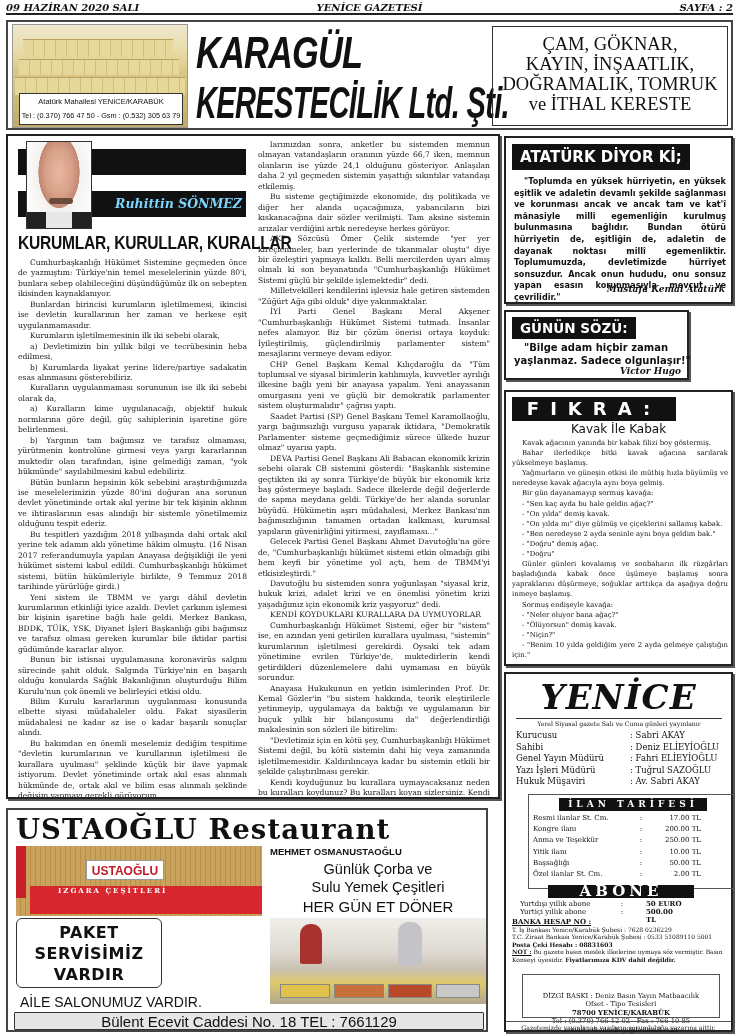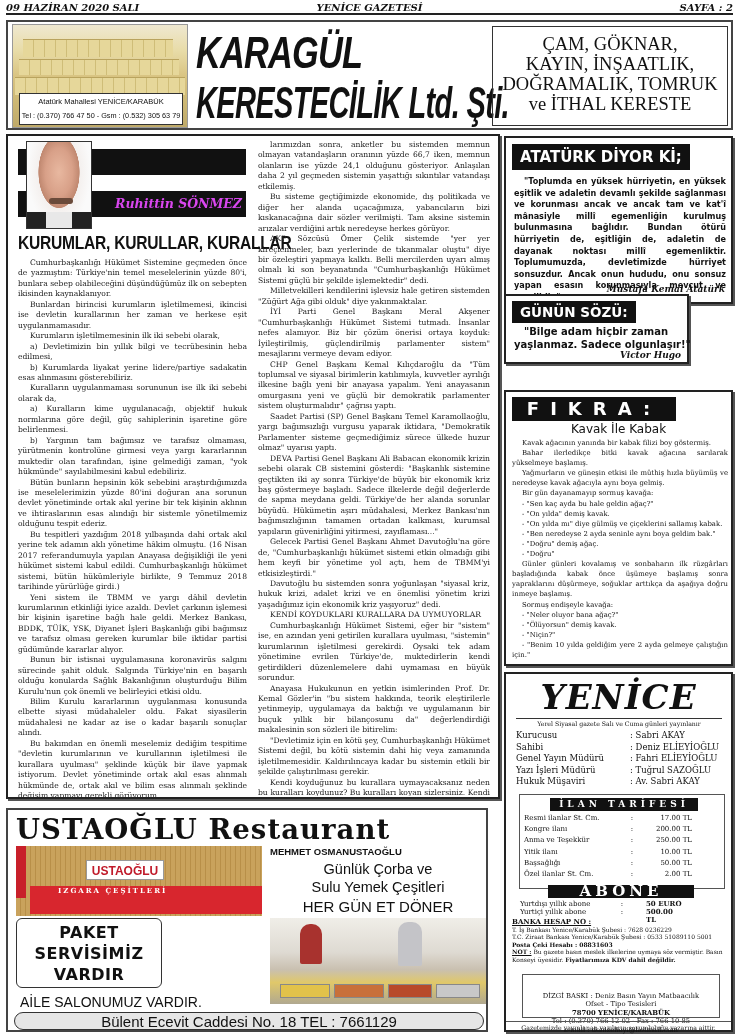--- a/index.html
+++ b/index.html
@@ -24,53 +24,53 @@
   #wood-types { position: absolute; left: 484px; top: 4px; width: 236px; height: 100px; border: 1px solid #333; text-align: center; font-family: "Liberation Serif", serif; font-size: 18.5px; line-height: 20px; padding-top: 7px; }
 
   
   #article { left: 6px; top: 134px; width: 494px; height: 665px; border: 2px solid #222; box-shadow: 2px 2px 0 #555; }
   #author-box { position: absolute; left: 10px; top: 5px; width: 228px; height: 88px; }
   #author-bar-top { position: absolute; left: 0; top: 8px; width: 228px; height: 26px; background: #111; }
   #author-bar-bot { position: absolute; left: 0; top: 50px; width: 228px; height: 26px; background: #111; }
   #author-photo { position: absolute; left: 8px; top: 0; width: 66px; height: 88px; border: 1px solid #333; background: radial-gradient(ellipse at 50% 35%, #e8b8a0 0%, #d8a088 30%, #c08870 45%, #f4f0ee 46%, #fafafa 70%); overflow: hidden; }
   #author-photo .shirt { position: absolute; left: 0; bottom: 0; width: 100%; height: 16px; background: linear-gradient(90deg,#222 0 30%, #e8e8e8 30% 70%, #222 70%); }
   #author-photo .mous { position: absolute; left: 22px; top: 56px; width: 24px; height: 6px; background: #6a4a3a; border-radius: 6px; }
-  #author-name { position: absolute; right: 4px; top: 56px; color: #d946ef; font-style: italic; font-weight: bold; font-size: 12.5px; font-family: "DejaVu Serif", serif; }
+  #author-name { position: absolute; right: 4px; top: 56px; color: #7dd3fc; font-style: italic; font-weight: bold; font-size: 12.5px; font-family: "DejaVu Serif", serif; }
   #headline { position: absolute; left: 10px; top: 96px; width: 228px; font-family: "Liberation Sans", sans-serif; font-weight: bold; font-size: 19px; transform: scaleX(0.82); transform-origin: left; white-space: nowrap; letter-spacing: -0.3px; }
   .col { position: absolute; font-family: "DejaVu Serif", serif; font-size: 7.6px; line-height: 10.45px; text-align: justify; color: #222; }
   .col p { text-indent: 12px; }
   #col1 { left: 10px; top: 122px; width: 229px; height: 540px; overflow: hidden; }
   #col2 { left: 250px; top: 4px; width: 232px; height: 656px; overflow: hidden; }
 
   
   .rbox { border: 2px solid #222; box-shadow: 2px 2px 0 #555; background: #fff; }
   .blackhead { position: absolute; background: #111; color: #fff; font-family: "DejaVu Sans", sans-serif; font-weight: bold; }
   #ataturk-box { left: 504px; top: 136px; width: 229px; height: 168px; }
   #ataturk-head { left: 6px; top: 6px; height: 26px; padding: 0 8px; font-size: 15px; line-height: 26px; }
   #ataturk-quote { position: absolute; left: 8px; top: 38px; width: 212px; font-family: "DejaVu Sans", sans-serif; font-weight: bold; font-size: 8.1px; line-height: 11.6px; text-align: justify; text-indent: 10px; }
   #ataturk-author { position: absolute; right: 6px; top: 146px; font-style: italic; font-weight: bold; font-size: 9px; font-family: "DejaVu Serif", serif; }
 
-  #gunun-box { left: 504px; top: 294px; width: 185px; height: 70px; }
+  #gunun-box { left: 504px; top: 310px; width: 185px; height: 70px; }
   #gunun-head { left: 6px; top: 5px; height: 22px; padding: 0 8px; font-size: 13.5px; line-height: 22px; }
   #gunun-quote { position: absolute; left: 8px; top: 30px; width: 212px; font-family: "DejaVu Sans", sans-serif; font-weight: bold; font-size: 10px; line-height: 12.5px; text-indent: 10px; }
   #gunun-author { position: absolute; right: 6px; top: 54px; font-style: italic; font-weight: bold; font-size: 9px; }
 
   #fikra-box { left: 504px; top: 390px; width: 229px; height: 276px; }
   #fikra-head { left: 6px; top: 5px; width: 164px; height: 24px; font-family: "DejaVu Sans", sans-serif; font-size: 18px; line-height: 24px; letter-spacing: 11px; text-align: center; }
   #fikra-title { position: absolute; left: 0; right: 0; top: 30px; text-align: center; font-family: "DejaVu Sans", sans-serif; font-size: 12px; }
   #fikra-body { position: absolute; left: 6px; top: 46px; width: 216px; font-size: 6.9px; line-height: 10.1px; font-family: "DejaVu Serif", serif; text-align: justify; }
   #fikra-body p { text-indent: 10px; }
 
   #yenice-box { left: 504px; top: 672px; width: 229px; height: 360px; }
   #yenice-logo { position: absolute; left: 0; right: 0; top: 4px; text-align: center; font-family: "DejaVu Serif", serif; font-weight: bold; font-style: italic; font-size: 34px; letter-spacing: 1px; line-height: 38px; }
   #yenice-tag { position: absolute; left: 10px; top: 44px; width: 206px; text-align: center; font-size: 6.2px; border-top: 1px solid #333; padding-top: 1px; }
   #staff { position: absolute; left: 10px; top: 56px; width: 210px; font-size: 8.5px; line-height: 11.5px; }
   #staff .row { display: flex; }
   #staff .k { width: 114px; }
-  #ilan-box { position: absolute; left: 13px; top: 120px; width: 206px; height: 95px; border: 1px solid #555; }
+  #ilan-box { position: absolute; left: 22px; top: 120px; width: 206px; height: 95px; border: 1px solid #555; }
   .band { position: absolute; background: #111; color: #fff; font-family: "DejaVu Serif", serif; font-weight: bold; text-align: center; }
   #ilan-head { left: 30px; top: 3px; width: 148px; height: 13px; font-size: 9px; line-height: 13px; letter-spacing: 4px; }
   #ilan-rows { position: absolute; left: 4px; top: 18px; width: 196px; font-size: 7px; line-height: 11.2px; }
   .trow { display: flex; }
   .trow .k { width: 98px; }
   .trow .s { width: 20px; text-align: center; }
   .trow .v { width: 50px; text-align: right; }
   #abone-head { left: 42px; top: 211px; width: 146px; height: 13px; font-size: 15px; line-height: 13px; letter-spacing: 4px; }
   #abone-rows { position: absolute; left: 14px; top: 226px; width: 196px; font-size: 7px; line-height: 8px; }
   #abone-rows .k { width: 92px; }
@@ -90,21 +90,21 @@
   #owner { position: absolute; left: 262px; top: 36px; width: 216px; text-align: left; font-family: Liberation Sans, sans-serif; font-weight: bold; font-size: 9.5px; }
   #corba { position: absolute; left: 262px; top: 50px; width: 216px; text-align: center; font-family: "Liberation Sans", sans-serif; font-size: 14.5px; line-height: 18px; }
   #doner { position: absolute; left: 262px; top: 88px; width: 216px; text-align: center; font-family: "Liberation Sans", sans-serif; font-size: 15px; }
   #paket { position: absolute; left: 8px; top: 108px; width: 146px; height: 70px; border: 1px solid #333; border-radius: 6px; text-align: center; font-family: "DejaVu Sans", sans-serif; font-weight: bold; font-size: 16px; line-height: 21px; padding-top: 3px; letter-spacing: 0.5px; }
   #mercimek { position: absolute; left: 158px; top: 108px; width: 94px; height: 70px; border: 1px solid #333; border-radius: 6px; text-align: center; font-family: "DejaVu Serif", serif; font-weight: bold; font-size: 11px; line-height: 15px; padding-top: 3px; }
   #food-photo { position: absolute; left: 262px; top: 108px; width: 216px; height: 86px; background: linear-gradient(180deg,#f0eee8 0%, #dedad2 40%, #c9c0b0 60%, #e0c86a 75%, #b0a890 100%); overflow: hidden; }
   #food-photo .p1 { position: absolute; left: 30px; top: 6px; width: 22px; height: 40px; background: #a8322e; border-radius: 10px 10px 2px 2px; }
   #food-photo .p2 { position: absolute; left: 128px; top: 4px; width: 24px; height: 44px; background: #c4c4c8; border-radius: 10px 10px 2px 2px; }
   #food-photo .tray { position: absolute; bottom: 6px; height: 14px; background: #c8c8c8; border: 1px solid #888; }
   #aile { position: absolute; left: 12px; top: 184px; font-family: "Liberation Sans", sans-serif; font-size: 14px; }
-  #address { position: absolute; left: 6px; top: 202px; width: 470px; height: 18px; border: 1px solid #333; border-radius: 9px; background: #e6e6e6; text-align: center; font-family: "Liberation Sans", sans-serif; font-size: 15px; line-height: 17px; }
+  #address { position: absolute; left: 6px; top: 202px; width: 470px; height: 18px; border: 1px solid #333; border-radius: 1px; background: #e6e6e6; text-align: center; font-family: "Liberation Sans", sans-serif; font-size: 15px; line-height: 17px; }
 </style>
 </head>
 <body>
 
 <div id="masthead" class="abs">
   <span class="l">09 HAZİRAN 2020 SALI</span>
   <span class="c">YENİCE GAZETESİ</span>
   <span class="r">SAYFA : 2</span>
 </div>
 

